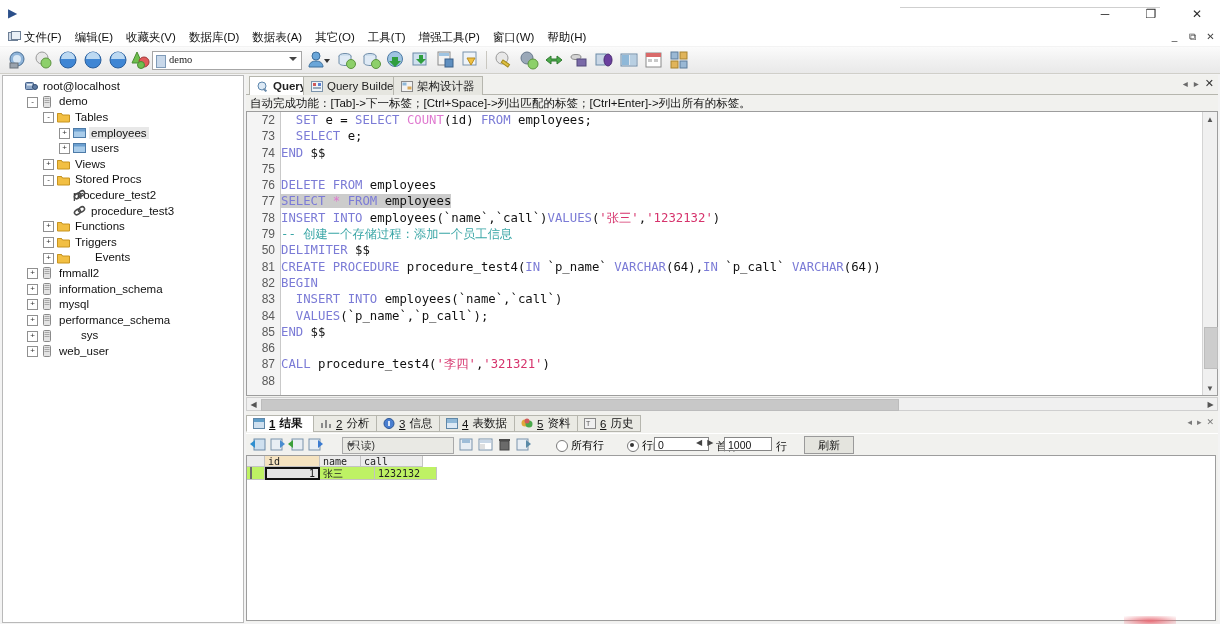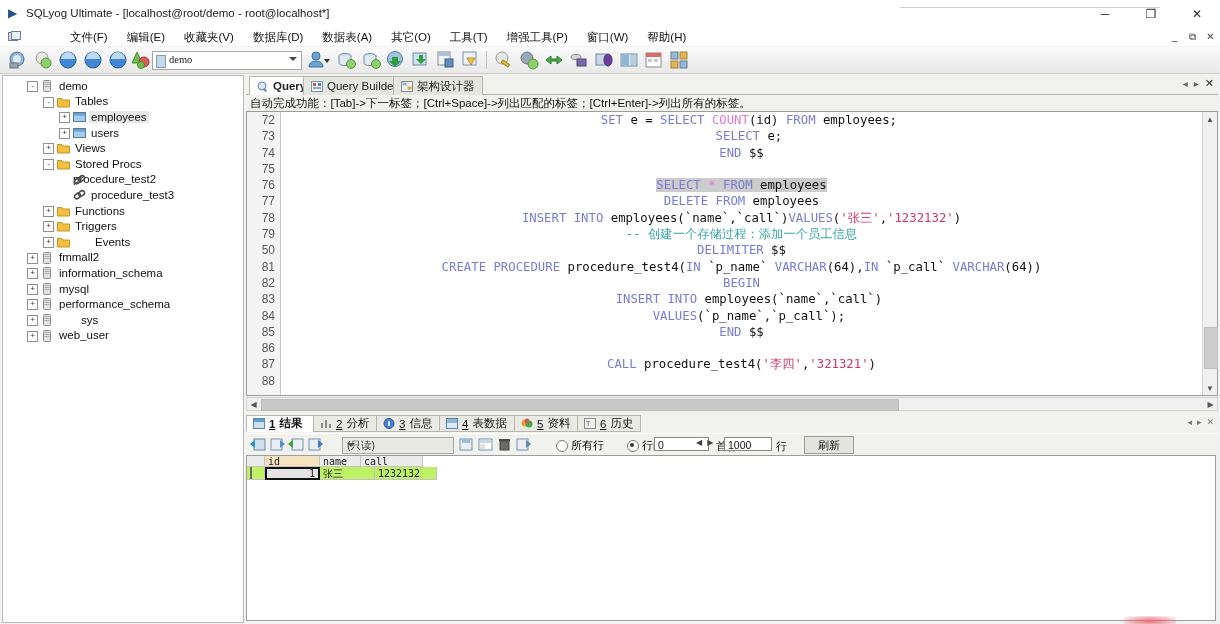--- a/index.html
+++ b/index.html
@@ -17,21 +17,21 @@
   .titlebar{position:absolute;left:0;top:0;width:1220px;height:28px;background:#ffffff;}
   .title-ico{position:absolute;left:8px;top:7px;width:13px;height:13px;color:#2b4f8a;font-size:12px;line-height:13px;}
   .title-text{position:absolute;left:26px;top:7px;font-size:11.5px;color:#1b1b1b;white-space:nowrap;}
   .wbtns{position:absolute;right:0;top:0;height:28px;display:flex;}
   .wbtn{width:46px;height:28px;display:flex;align-items:center;justify-content:center;font-size:12px;color:#2b2b2b;}
   .overlay-line{position:absolute;left:900px;top:7px;width:260px;height:1px;background:#cfcfcf;}
 
   
   .menubar{position:absolute;left:0;top:28px;width:1220px;height:18px;background:#ffffff;}
   .menu-ico{position:absolute;left:8px;top:3px;width:13px;height:11px;}
-  .menu-items{position:absolute;left:24px;top:2px;display:flex;gap:19px;margin-left:46px;}
+  .menu-items{position:absolute;left:24px;top:2px;display:flex;gap:13px;}
   .menu-items span{font-size:11.5px;color:#111;white-space:nowrap;cursor:default;}
   .mdi-btns{position:absolute;right:4px;top:3px;display:flex;gap:7px;font-size:10px;color:#444;}
   .mdi-btns span{width:11px;text-align:center;}
 
   
   .toolbar{position:absolute;left:0;top:47px;width:1220px;height:26px;
     background:linear-gradient(to bottom,#fbfbfb 0%,#f1f1f1 50%,#e9e9e9 100%);
     border-bottom:1px solid #d0cfc9;}
   .tb-ico{position:absolute;top:3px;width:20px;height:20px;border-radius:2px;}
   .tb-sep{position:absolute;top:4px;width:1px;height:18px;background:#c9c7c0;}
@@ -57,21 +57,21 @@
         border:1px solid #b6b6ae;border-bottom:none;background:#e6e6e0;color:#222;}
   .qtab.active{background:#ffffff;font-weight:bold;}
   .qtab .ti{width:12px;height:11px;border-radius:1px;}
   .qtab-ctrl{position:absolute;right:4px;top:2px;display:flex;gap:6px;align-items:center;color:#6a6a6a;font-size:10px;}
 
   .hint{position:absolute;left:4px;top:21px;font-size:11.5px;color:#111;}
 
   .editor{position:absolute;left:0;top:36px;width:972px;height:285px;background:#fff;border:1px solid #9d9d9d;box-sizing:border-box;}
   .gutter{position:absolute;left:0;top:0;width:33px;height:283px;background:#f4f4f4;border-right:1px solid #c9c9c9;}
   .gline{height:16.3px;text-align:right;padding-right:5px;font-family:"Liberation Sans",sans-serif;font-size:12px;color:#5a5a5a;line-height:16.3px;}
-  .code{position:absolute;left:34px;top:0;right:15px;height:268px;overflow:hidden;text-align:center;}
+  .code{position:absolute;left:34px;top:0;right:15px;height:268px;overflow:hidden;}
   .cline{height:16.3px;line-height:16.3px;white-space:pre;font-family:"DejaVu Sans Mono","Liberation Mono",monospace;font-size:12.3px;color:#111;}
   .kw{color:#7b7bd6;}
   .fn{color:#e07ad0;}
   .str{color:#d6336c;}
   .cmt{color:#3aa6a6;}
   .hl{background:#cccccc;}
   .vscroll{position:absolute;right:0;top:0;width:14px;height:283px;background:#f0f0f0;border-left:1px solid #d4d4d4;}
   .vsbtn{position:absolute;left:0;width:14px;height:14px;background:#f0f0f0;display:flex;align-items:center;justify-content:center;font-size:8px;color:#555;}
   .vsthumb{position:absolute;left:1px;width:12px;background:#cdcdcd;border:1px solid #bdbdbd;}
   .hscrollrow{position:absolute;left:0;top:322px;width:972px;height:14px;background:#f0f0f0;border:1px solid #cfcfcf;box-sizing:border-box;}
@@ -112,21 +112,20 @@
   .chkbox{width:9px;height:9px;border:1px solid #6c6c6c;background:#fff;margin:2px auto 0 auto;}
   .redmark{position:absolute;left:1124px;top:616px;width:52px;height:10px;background:radial-gradient(ellipse at center,#e8707a 0%,rgba(232,112,122,0.25) 70%,rgba(255,255,255,0) 100%);}
 </style>
 </head>
 <body>
 
 <div class="app">
 
   <div class="titlebar">
     <div class="title-ico">▶</div>
-    <div class="title-text">SQLyog Ultimate - [localhost@root/demo - root@localhost*]</div>
     <div class="overlay-line"></div>
     <div class="wbtns">
       <div class="wbtn">─</div>
       <div class="wbtn">❐</div>
       <div class="wbtn close">✕</div>
     </div>
   </div>
 
   <div class="menubar">
     <div class="menu-ico">
@@ -278,20 +277,28 @@
       <svg width="20" height="20" viewBox="0 0 20 20">
           <rect x="2" y="2" width="7" height="7" fill="#9ab8d4" stroke="#5d7c9b"></rect>
           <rect x="11" y="2" width="7" height="7" fill="#e0b45a" stroke="#a8832f"></rect>
           <rect x="2" y="11" width="7" height="7" fill="#e0b45a" stroke="#a8832f"></rect>
           <rect x="11" y="11" width="7" height="7" fill="#9ab8d4" stroke="#5d7c9b"></rect>
         </svg></div>
   </div>
 
   <div class="tree-panel">
     <div class="tree" id="tree">
+        <div class="trow">
+          <span class="ico" style="left:22px;top:2px;"><svg width="13" height="12" viewBox="0 0 13 12">
+              <rect x="0.5" y="2.5" width="8" height="7" rx="1" fill="#8fa8c8" stroke="#46618a"></rect>
+              <rect x="2" y="4" width="5" height="1.5" fill="#e6eef7"></rect>
+              <circle cx="10" cy="7" r="2.5" fill="#5d7ba3" stroke="#334d70"></circle>
+            </svg></span>
+          <span class="tlabel" style="margin-left:38px;">root@localhost</span>
+        </div>
         <div class="trow">
           <span class="exp" style="left:24px;top:3px;">-</span>
           <span class="ico" style="left:38px;top:2px;"><svg width="13" height="12" viewBox="0 0 13 12">
               <rect x="2.5" y="0.5" width="7" height="11" rx="1" fill="#e3e3e3" stroke="#8a8a8a"></rect>
               <rect x="3.5" y="2" width="5" height="1" fill="#a8a8a8"></rect>
               <rect x="3.5" y="4" width="5" height="1" fill="#a8a8a8"></rect>
               <rect x="3.5" y="6" width="5" height="1" fill="#a8a8a8"></rect>
             </svg></span>
           <span class="tlabel" style="margin-left:54px;">demo</span>
         </div>
@@ -493,22 +500,22 @@
           <div class="gline">85</div>
           <div class="gline">86</div>
           <div class="gline">87</div>
           <div class="gline">88</div>
         </div>
       <div class="code" id="code">
           <div class="cline">  <span class="kw">SET</span> e = <span class="kw">SELECT</span> <span class="fn">COUNT</span>(id) <span class="kw">FROM</span> employees;</div>
           <div class="cline">  <span class="kw">SELECT</span> e;</div>
           <div class="cline"><span class="kw">END</span> $$</div>
           <div class="cline">&nbsp;</div>
+          <div class="cline"><span class="kw">DELETE FROM</span> employees</div>
           <div class="cline"><span class="hl"><span class="kw">SELECT</span> <span class="fn">*</span> <span class="kw">FROM</span> employees</span></div>
-          <div class="cline"><span class="kw">DELETE FROM</span> employees</div>
           <div class="cline"><span class="kw">INSERT INTO</span> employees(`name`,`call`)<span class="kw">VALUES</span>(<span class="str">'张三'</span>,<span class="str">'1232132'</span>)</div>
           <div class="cline"><span class="cmt">-- 创建一个存储过程：添加一个员工信息</span></div>
           <div class="cline"><span class="kw">DELIMITER</span> $$</div>
           <div class="cline"><span class="kw">CREATE PROCEDURE</span> procedure_test4(<span class="kw">IN</span> `p_name` <span class="kw">VARCHAR</span>(64),<span class="kw">IN</span> `p_call` <span class="kw">VARCHAR</span>(64))</div>
           <div class="cline"><span class="kw">BEGIN</span></div>
           <div class="cline">  <span class="kw">INSERT INTO</span> employees(`name`,`call`)</div>
           <div class="cline">  <span class="kw">VALUES</span>(`p_name`,`p_call`);</div>
           <div class="cline"><span class="kw">END</span> $$</div>
           <div class="cline">&nbsp;</div>
           <div class="cline"><span class="kw">CALL</span> procedure_test4(<span class="str">'李四'</span>,<span class="str">'321321'</span>)</div>

